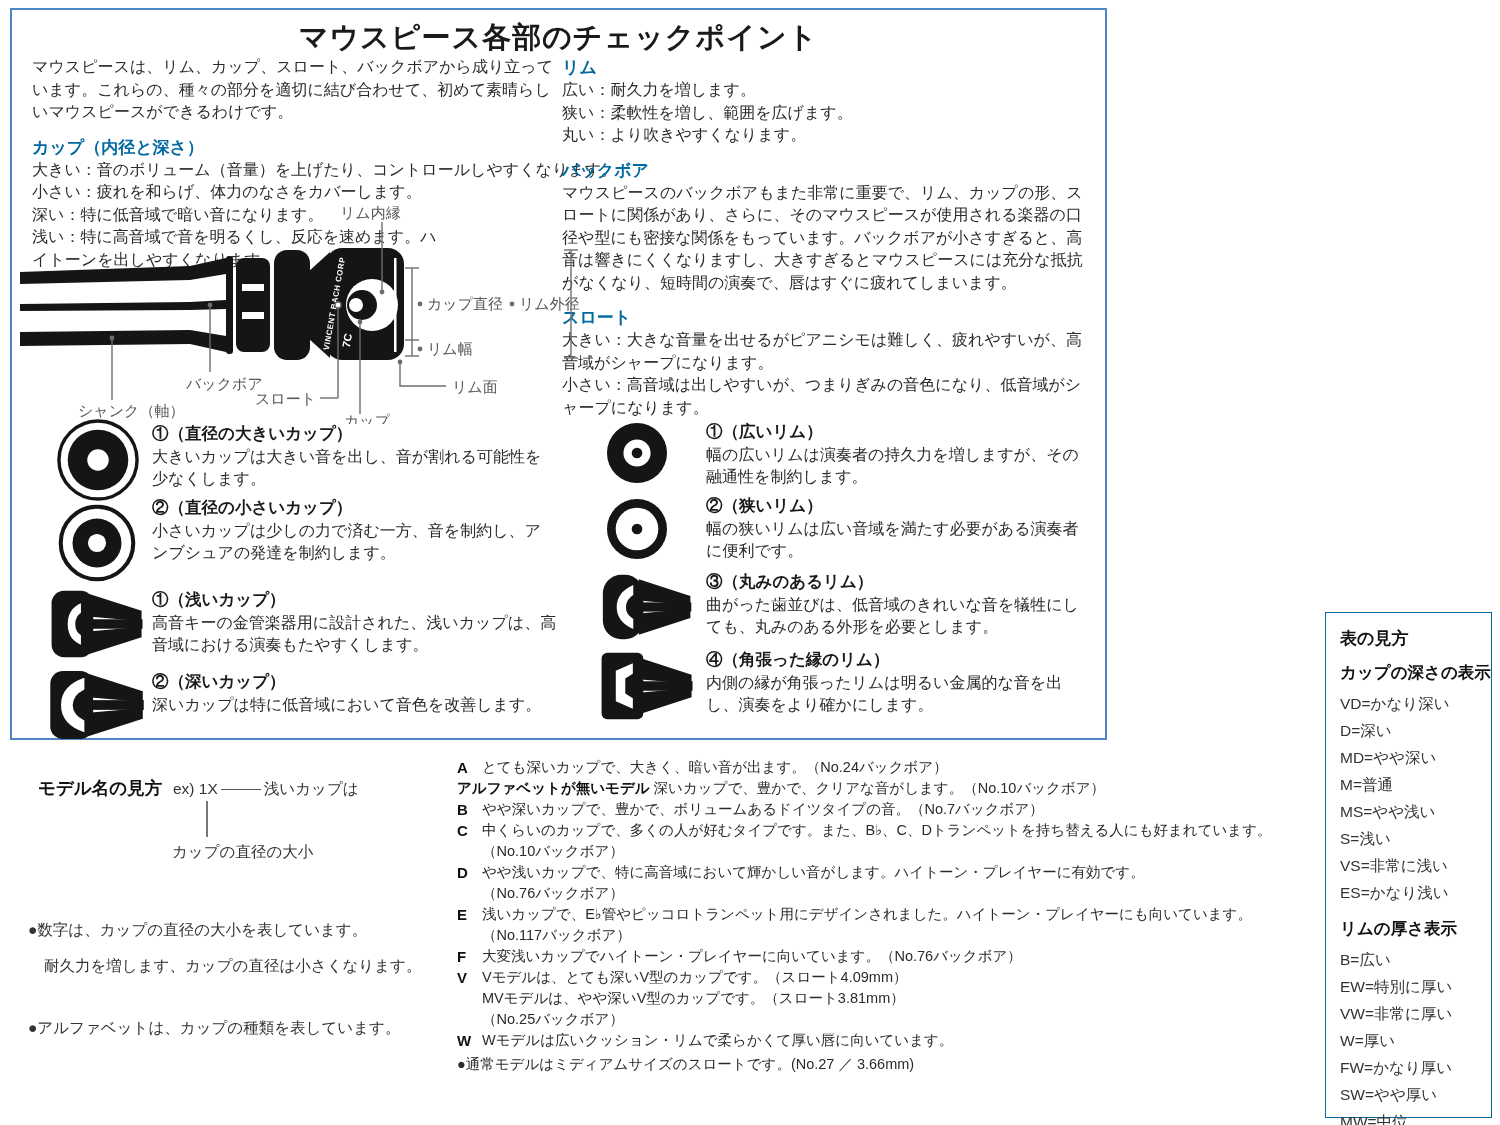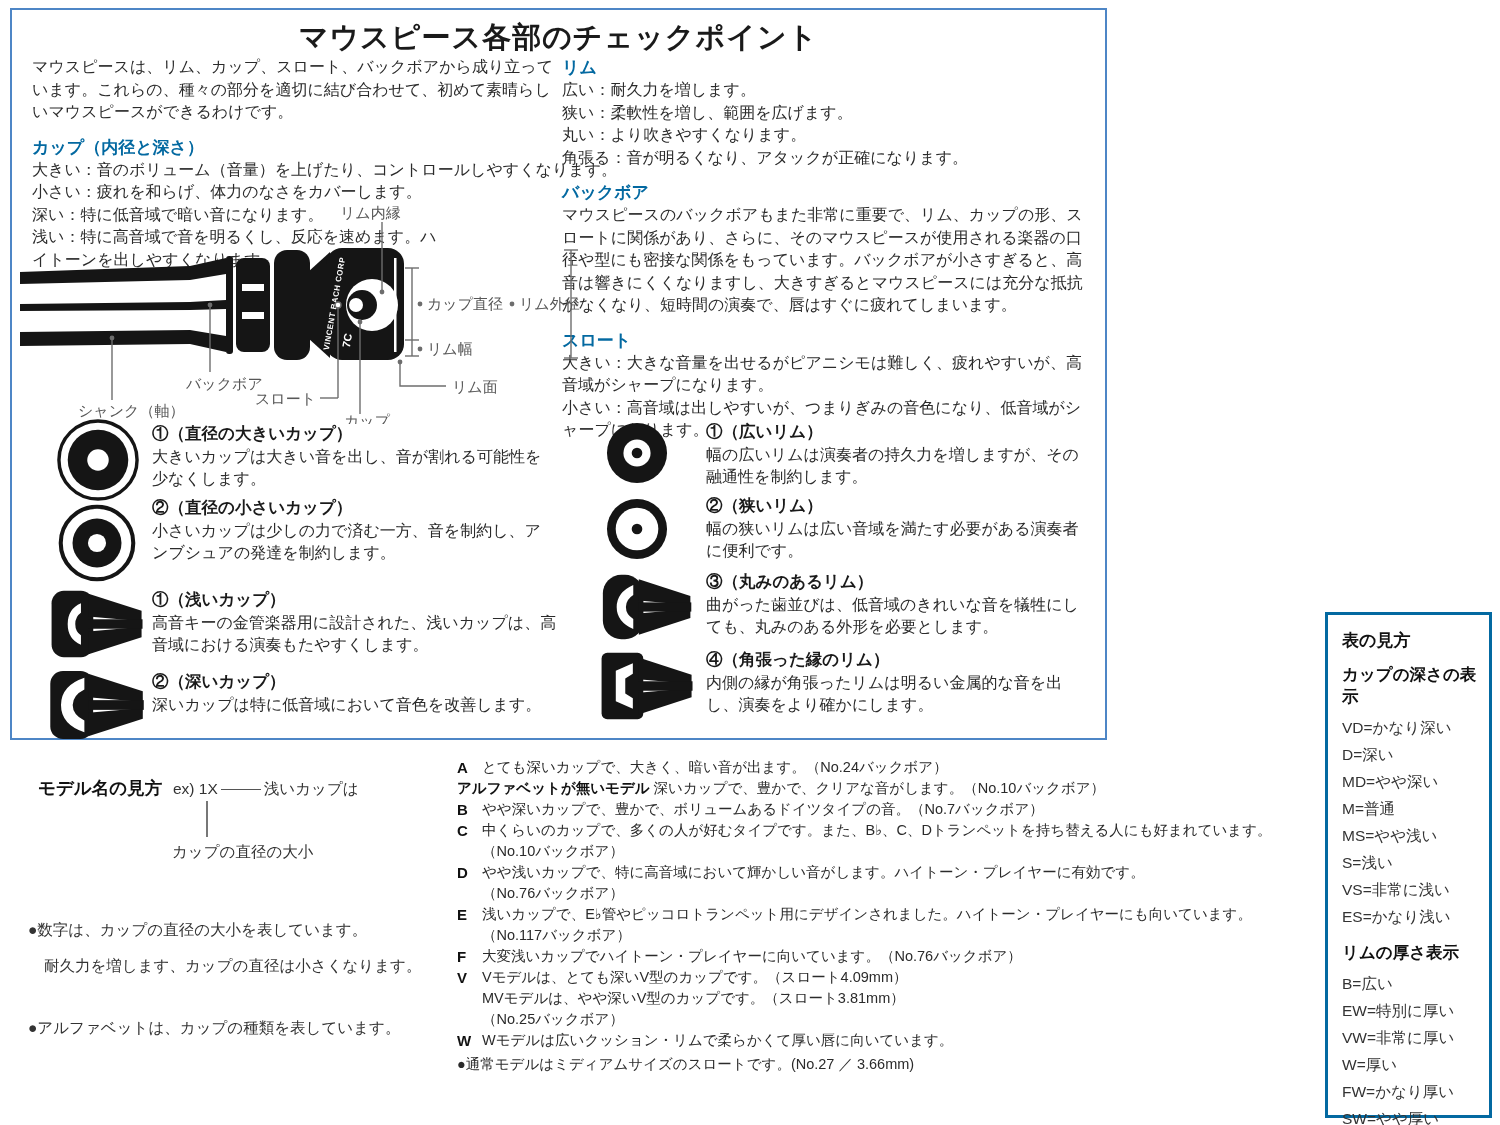--- a/index.html
+++ b/index.html
@@ -24,21 +24,21 @@
   .naming-h{font-size:17.5px;font-weight:bold;color:#111;}
   .small{font-size:15.5px;color:#333;}
   .models{position:absolute;left:457px;top:757px;width:860px;font-size:14.5px;line-height:21px;color:#2b2b2b;}
   .mrow{position:relative;padding-left:25px;}
   .mrow .ml{position:absolute;left:0;top:0;font-weight:bold;font-size:15px;color:#111;}
   .mrow .line{white-space:nowrap;}
   .mrow-inline{padding-left:0;}
   .mrow-inline .mlb{font-weight:bold;font-size:14.5px;color:#111;}
   .mfooter{margin-top:3px;white-space:nowrap;}
   
-  .legend{position:absolute;left:1325px;top:612px;width:167px;height:506px;border:3px solid #0369a1;box-sizing:border-box;padding:14px 0 0 14px;background:#fff;}
+  .legend{position:absolute;left:1325px;top:612px;width:167px;height:506px;border:1px solid #0369a1;box-sizing:border-box;padding:14px 0 0 14px;background:#fff;}
   .legend .lt{font-size:17px;font-weight:bold;color:#111;margin-bottom:12px;}
   .legend .lh2{font-size:16.5px;font-weight:bold;color:#111;margin:12px 0 6px 0;}
   .legend .le{font-size:15.5px;line-height:27px;color:#333;white-space:nowrap;}
   .vline{position:absolute;background:#777;}
   .exdash{display:inline-block;width:40px;height:0;border-top:1.5px solid #555;vertical-align:4px;margin:0 3px;}
 </style>
 </head>
 <body>
 
 <div class="page">
@@ -53,21 +53,20 @@
       <div class="p nw">小さい：疲れを和らげ、体力のなさをカバーします。</div>
       <div class="p nw">深い：特に低音域で暗い音になります。</div>
       <div class="p narrow">浅い：特に高音域で音を明るくし、反応を速めます。ハイトーンを出しやすくなります。</div>
     </div>
 
     <div class="col-r">
       <div class="h" style="margin-top:0;">リム</div>
       <div class="p nw">広い：耐久力を増します。</div>
       <div class="p nw">狭い：柔軟性を増し、範囲を広げます。</div>
       <div class="p nw">丸い：より吹きやすくなります。</div>
-      <div class="p nw">角張る：音が明るくなり、アタックが正確になります。</div>
       <div class="h">バックボア</div>
       <div class="p">マウスピースのバックボアもまた非常に重要で、リム、カップの形、スロートに関係があり、さらに、そのマウスピースが使用される楽器の口径や型にも密接な関係をもっています。バックボアが小さすぎると、高音は響きにくくなりますし、大きすぎるとマウスピースには充分な抵抗がなくなり、短時間の演奏で、唇はすぐに疲れてしまいます。</div>
       <div class="h">スロート</div>
       <div class="p">大きい：大きな音量を出せるがピアニシモは難しく、疲れやすいが、高音域がシャープになります。</div>
       <div class="p">小さい：高音域は出しやすいが、つまりぎみの音色になり、低音域がシャープになります。</div>
     </div>
 
     <svg class="abs" style="left:8px;top:192px;" width="560" height="222" viewBox="0 0 560 222">
 
       <g fill="#151515">

